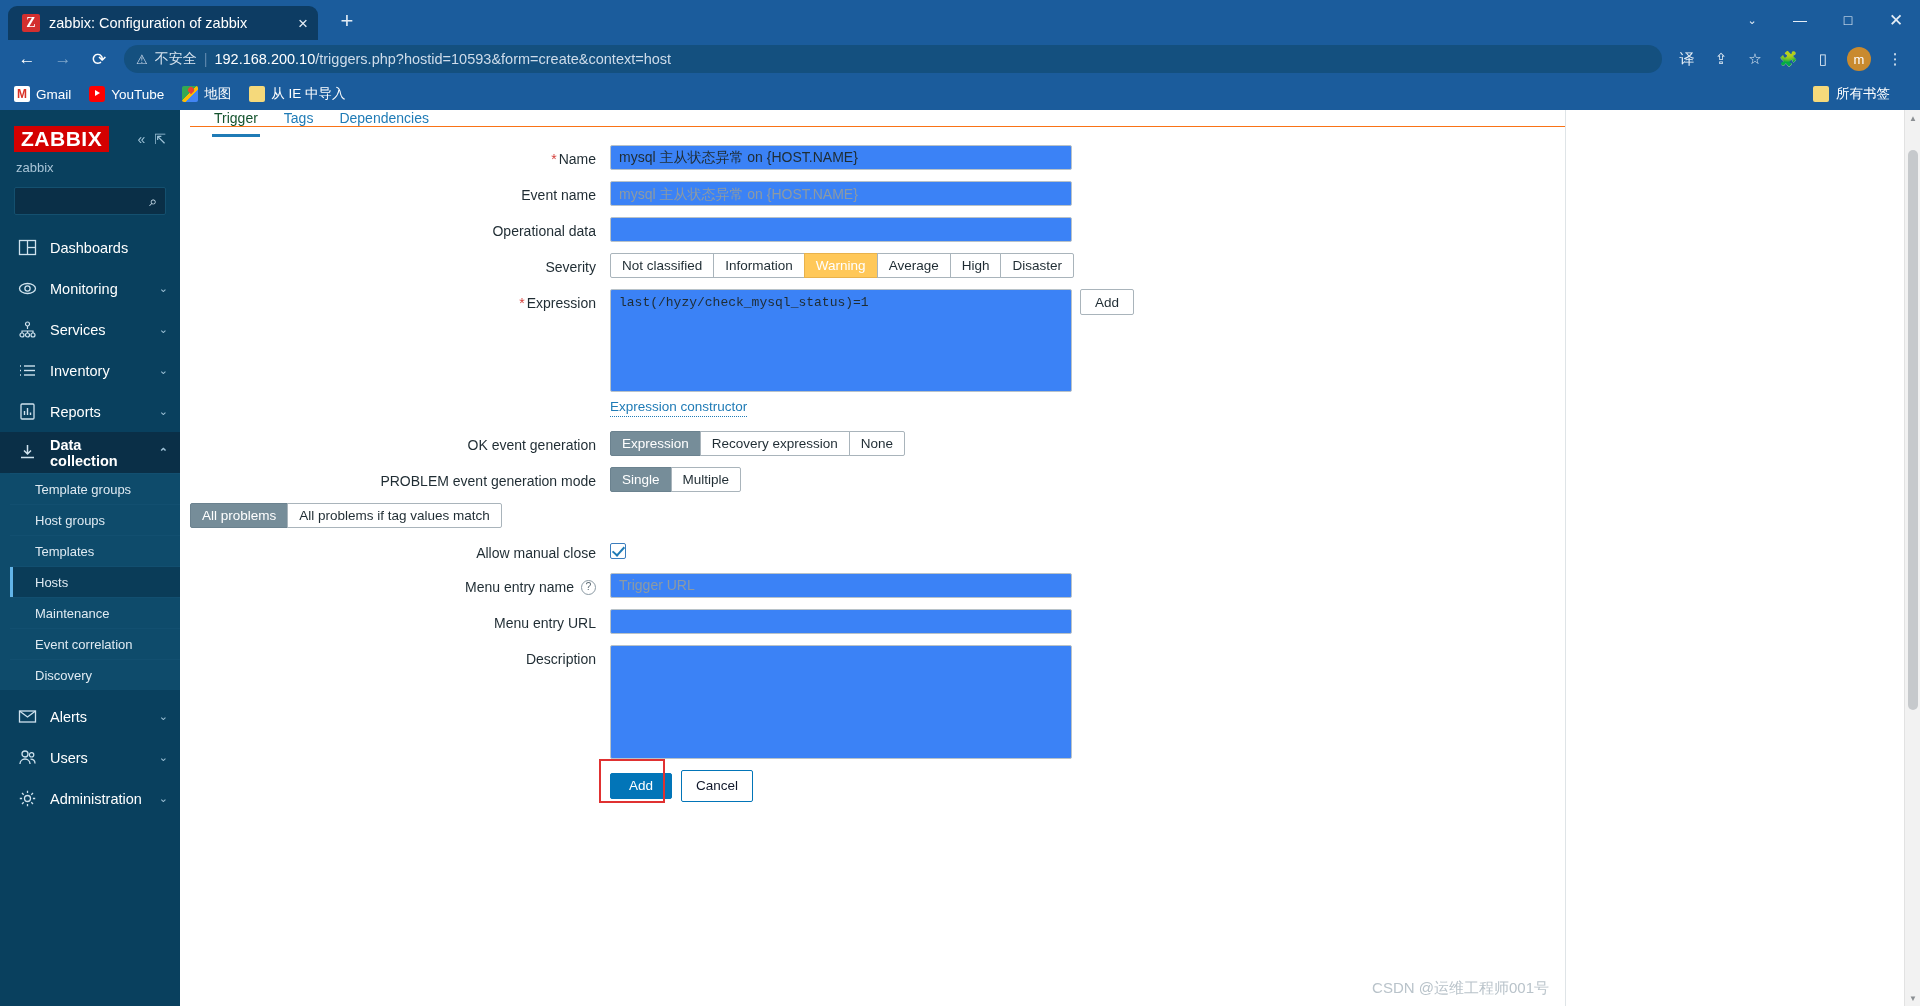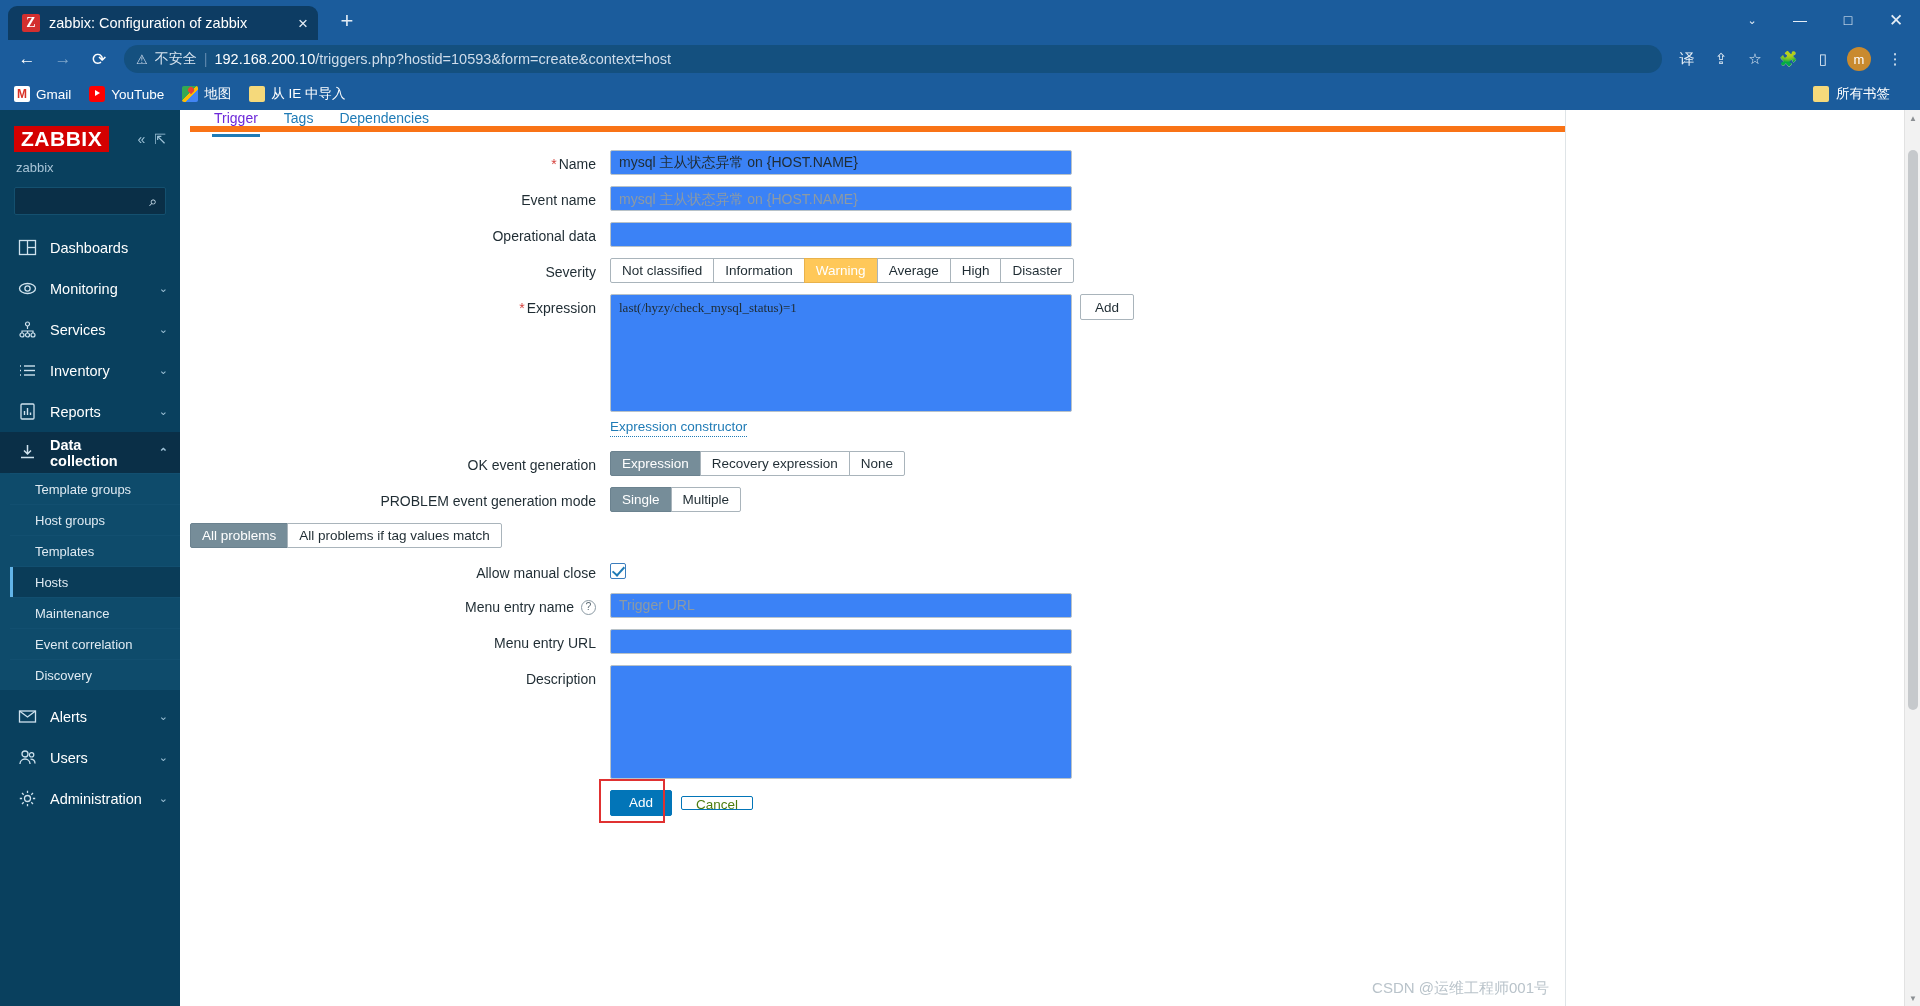--- a/index.html
+++ b/index.html
@@ -183,47 +183,47 @@
     position:relative; height: 896px;
   }
   .tabs {
     display:flex; gap: 0; padding: 0 0 0 22px; height: 16px;
     align-items:flex-start; position:relative;
   }
   .tabitem {
     font-size: 14px; color:#1f7bb6; padding: 0 14px 11px 2px;
     position: relative; margin-right: 10px;
   }
-  .tabitem.active { color:#6d28d9; }
+  .tabitem.active { color:#14532d; }
   .tabitem.active::after{
     content:""; position:absolute; left:0; right:12px; bottom:0; height:3px;
     background:#1f7bb6;
   }
   .form {
-    border-top: 6px solid #f97316;
+    border-top: 1px solid #f97316;
     padding-top: 18px;
   }
   .row { display:flex; align-items:flex-start; margin-bottom: 11px; }
   .lbl {
     width: 420px; flex:0 0 420px; text-align:right; padding-right: 14px;
     font-size: 14px; color:#1f2c33; padding-top: 5px; line-height:1.3;
   }
   .req { color:#d43f3a; margin-right:2px; }
   .fld { flex: 1 1 auto; display:flex; align-items:flex-start; gap: 8px; }
 
   input.txt, textarea.txt {
     font-family:"Liberation Sans", sans-serif; font-size: 14px;
     color:#1f2c33; border:1px solid #b8c2c8; border-radius:2px;
     padding: 4px 8px; background:#3b82f6; outline:none;
   }
   input.txt { width: 462px; height: 25px; }
   input.txt::placeholder { color:#8d9aa3; }
   textarea.txt {
-    width: 462px; height: 118px; resize:none; line-height:1.45;
-    font-family:Liberation Serif, serif; font-size: 13px;
+    width: 462px; height: 103px; resize:none; line-height:1.45;
+    font-family:Liberation Mono, monospace; font-size: 13px;
   }
   textarea.desc {
     width: 462px; height: 114px; resize:none;
     font-family:"Liberation Sans", sans-serif; font-size: 14px;
   }
 
   .btn {
     font-family:"Liberation Sans", sans-serif; font-size: 13.5px;
     border:1px solid #a9b4bb; background:#fff; color:#1f2c33;
     height: 25px; padding: 0 11px; border-radius:2px; cursor:pointer;
@@ -262,22 +262,22 @@
     color:#5d6b74; font-size:10.5px; margin-left:7px;
     vertical-align: middle; position: relative; top:-1px;
   }
 
   .footer-actions { display:flex; align-items:center; gap: 9px; position:relative; }
   .btn-primary {
     background:#0275b8; border:1px solid #0275b8; color:#ffffff;
     height: 26px; padding: 0 18px; font-size:13.5px; border-radius:2px;
   }
   .btn-cancel {
-    background:#ffffff; border:1px solid #0275b8; color:#4d7c0f;
-    height: 14px; padding: 0 14px; font-size:13.5px; border-radius:2px;
+    background:#ffffff; border:1px solid #0275b8; color:#0f172a;
+    height: 32px; padding: 0 14px; font-size:13.5px; border-radius:2px;
   }
   .redbox {
     position:absolute; left:-11px; top:-11px; width: 66px; height: 44px;
     border: 2px solid #e03131; pointer-events:none;
   }
   .watermark {
     position:absolute; right: 16px; bottom: 8px;
     font-size: 15px; color:#b9c3ca;
   }
 

